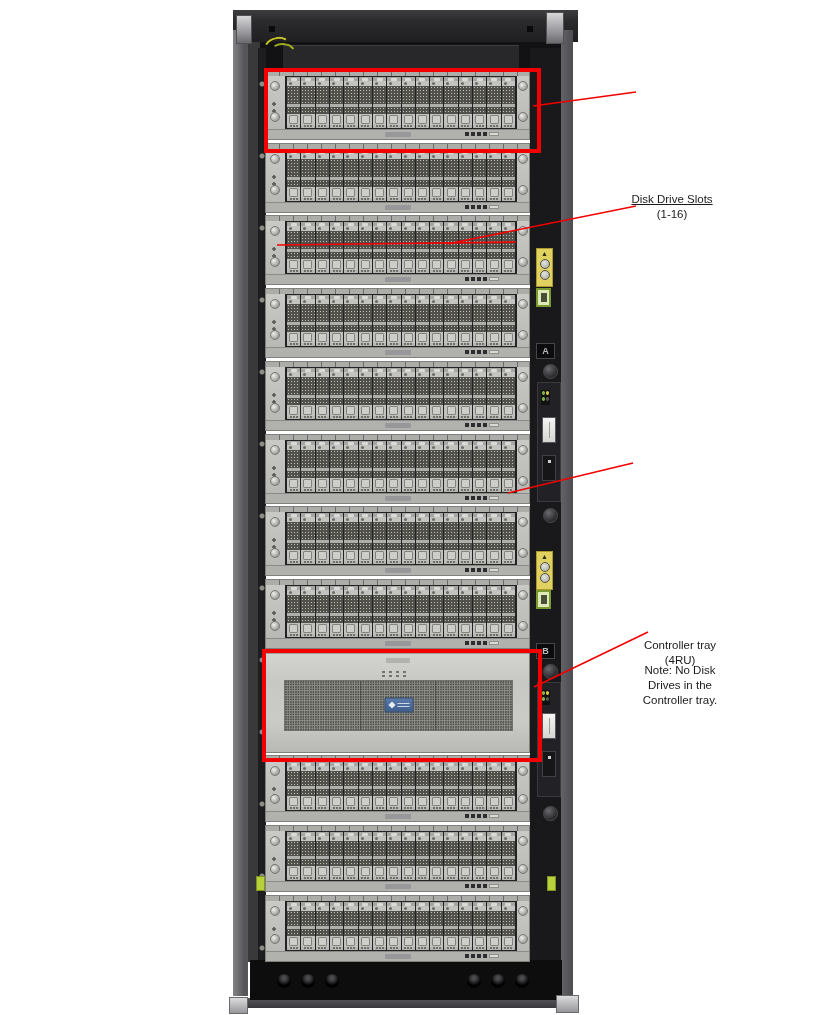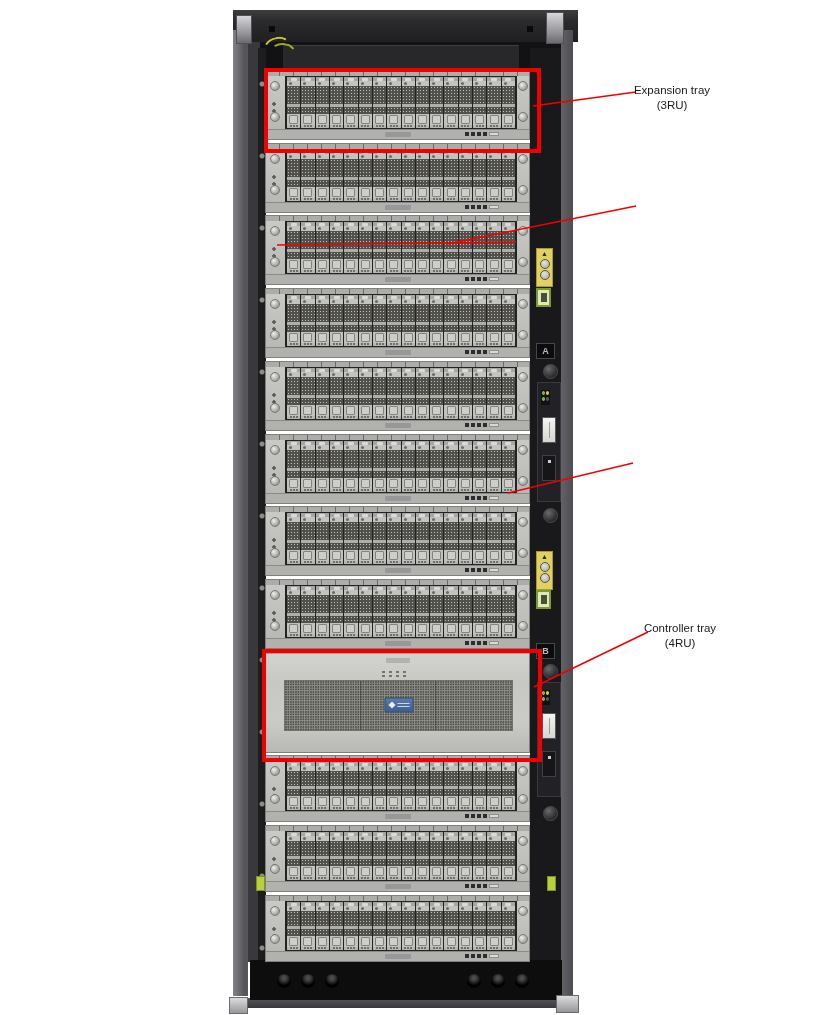--- a/index.html
+++ b/index.html
@@ -3138,22 +3138,27 @@
   <div class="hl-box" style="left:262px;top:649px;width:272px;height:105px;"></div>
 
   <svg id="leader-svg" width="840" height="1015" viewBox="0 0 840 1015">
     <line class="leader" x1="533" y1="106" x2="636" y2="92"></line>
     <line class="leader" x1="447" y1="244" x2="636" y2="206"></line>
     <line class="leader" x1="277" y1="245" x2="516" y2="242"></line>
     <line class="leader" x1="508" y1="493" x2="633" y2="463"></line>
     <line class="leader" x1="534" y1="687" x2="648" y2="632"></line>
   </svg>
 
-  <div class="callout" style="left:592px;top:83px;">
-    <div>Expansion tray</div>
-    <div>(3RU)</div>
+  <div class="callout" style="left:592px;top:192px;">
+    <div class="u">Disk Drive Slots</div>
+    <div>(1-16)</div>
   </div>
-  <div class="callout" style="left:600px;top:621px;">
+  <div class="callout" style="left:600px;top:638px;">
     <div>Controller tray</div>
     <div>(4RU)</div>
+  </div>
+  <div class="callout" style="left:600px;top:663px;">
+    <div>Note: No Disk</div>
+    <div>Drives in the</div>
+    <div>Controller tray.</div>
   </div>
 
 </div>
 
 </body></html>

